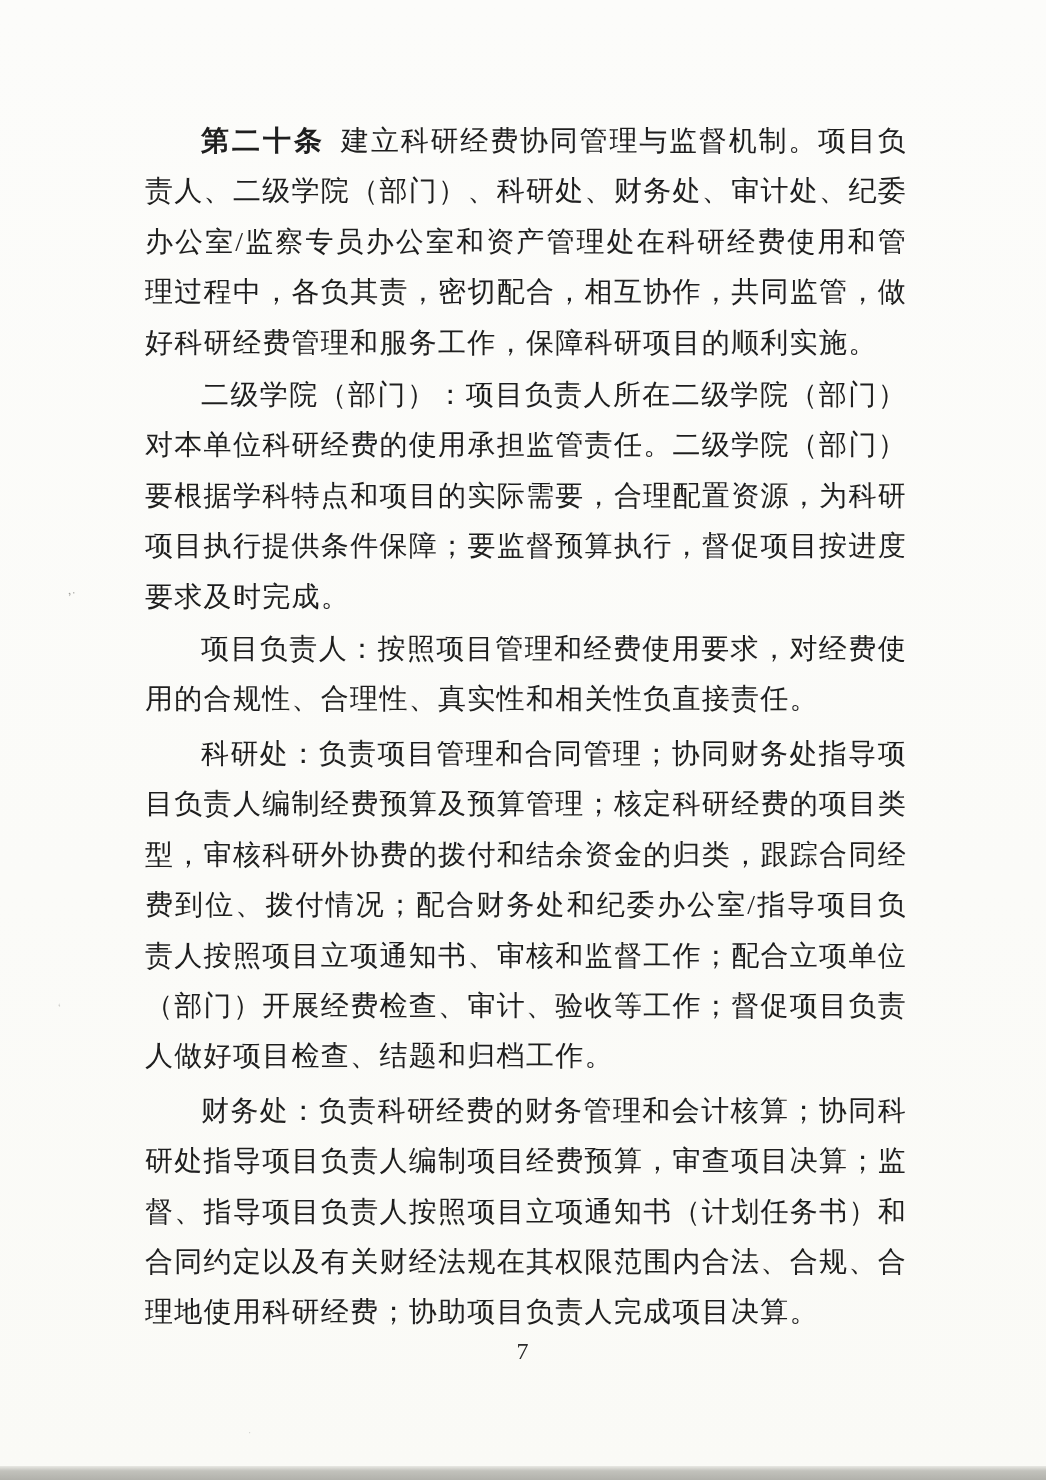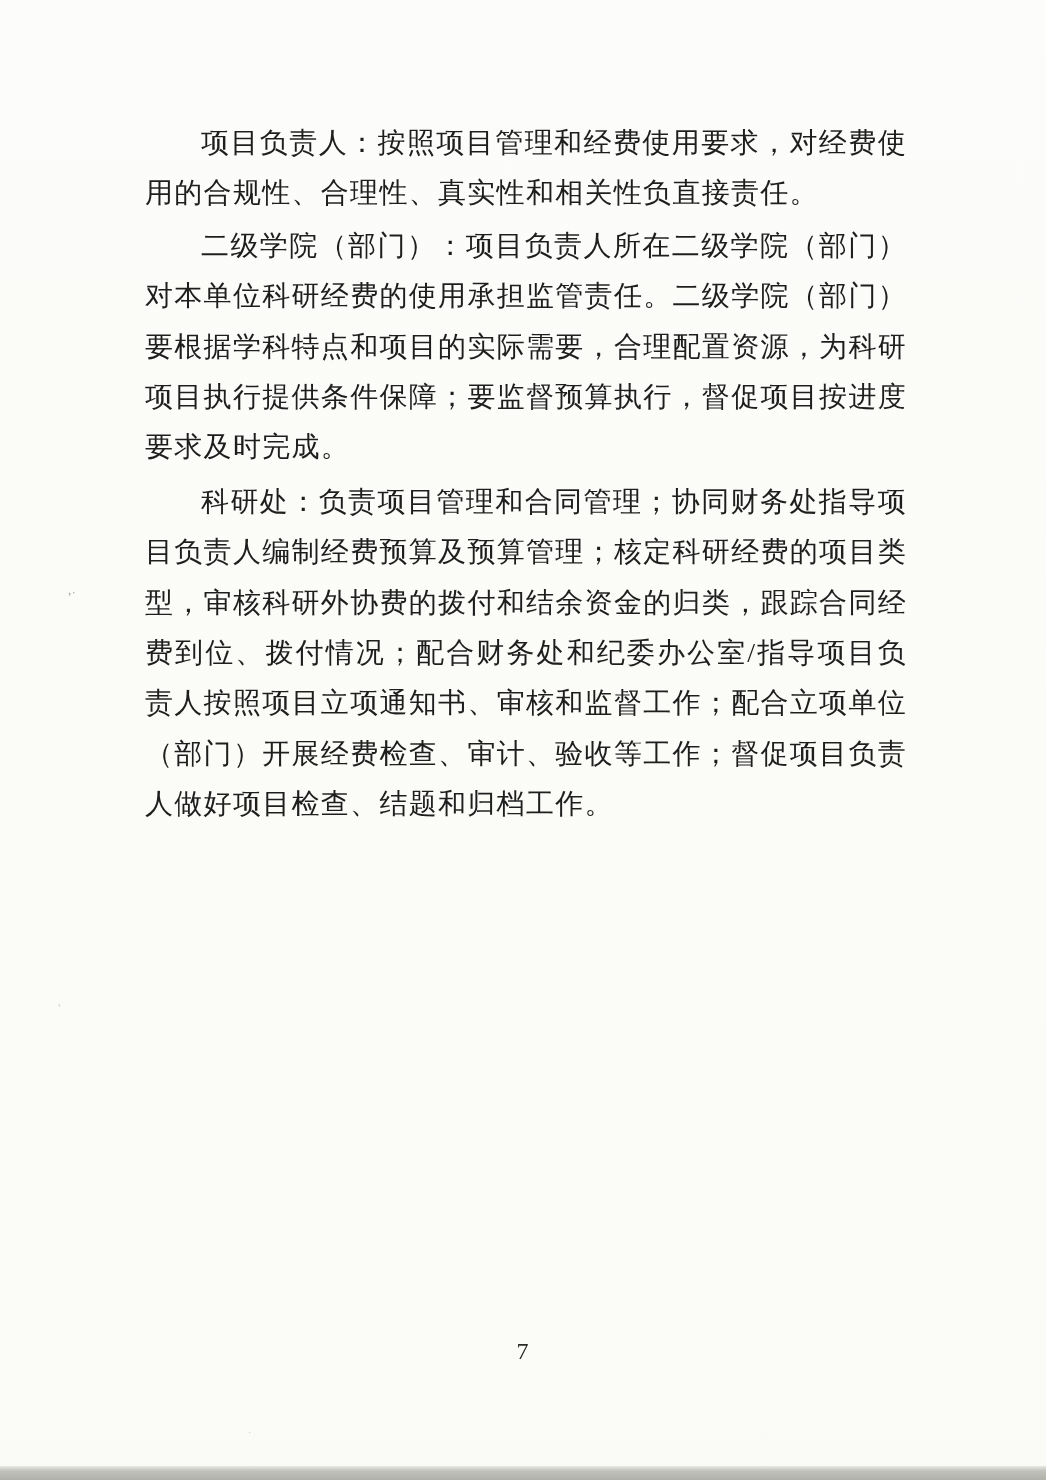--- a/index.html
+++ b/index.html
@@ -77,27 +77,31 @@
   .speck.s2 { left: 58px;  top: 1002px; font-size: 11px; opacity: 0.45; }
   .speck.s3 { left: 248px; top: 1428px; font-size: 10px; opacity: 0.4; }
 </style>
 </head>
 <body>
 
 <div class="scan-page">
 
   <div class="doc-body">
 
+    <p>
+      <span class="article-lead">第二十条</span><span>建立科研经费协同管理与监督机制。项目负责人、二级学院（部门）、科研处、财务处、审计处、纪委办公室/监察专员办公室和资产管理处在科研经费使用和管理过程中，各负其责，密切配合，相互协作，共同监管，做好科研经费管理和服务工作，保障科研项目的顺利实施。</span>
+    </p>
+
+    <p class="sp2">二级学院（部门）：项目负责人所在二级学院（部门）对本单位科研经费的使用承担监管责任。二级学院（部门）要根据学科特点和项目的实际需要，合理配置资源，为科研项目执行提供条件保障；要监督预算执行，督促项目按进度要求及时完成。</p>
 
     <p class="sp2">项目负责人：按照项目管理和经费使用要求，对经费使用的合规性、合理性、真实性和相关性负直接责任。</p>
 
-    <p class="sp2">二级学院（部门）：项目负责人所在二级学院（部门）对本单位科研经费的使用承担监管责任。二级学院（部门）要根据学科特点和项目的实际需要，合理配置资源，为科研项目执行提供条件保障；要监督预算执行，督促项目按进度要求及时完成。</p>
-
     <p class="sp4">科研处：负责项目管理和合同管理；协同财务处指导项目负责人编制经费预算及预算管理；核定科研经费的项目类型，审核科研外协费的拨付和结余资金的归类，跟踪合同经费到位、拨付情况；配合财务处和纪委办公室/指导项目负责人按照项目立项通知书、审核和监督工作；配合立项单位（部门）开展经费检查、审计、验收等工作；督促项目负责人做好项目检查、结题和归档工作。</p>
 
+    <p class="sp4">财务处：负责科研经费的财务管理和会计核算；协同科研处指导项目负责人编制项目经费预算，审查项目决算；监督、指导项目负责人按照项目立项通知书（计划任务书）和合同约定以及有关财经法规在其权限范围内合法、合规、合理地使用科研经费；协助项目负责人完成项目决算。</p>
 
   </div>
 
   <div class="page-number">7</div>
 
   <span class="speck s1">’˙</span>
   <span class="speck s2">‘</span>
   <span class="speck s3">·</span>
 
   <div class="scan-edge-bottom"></div>

